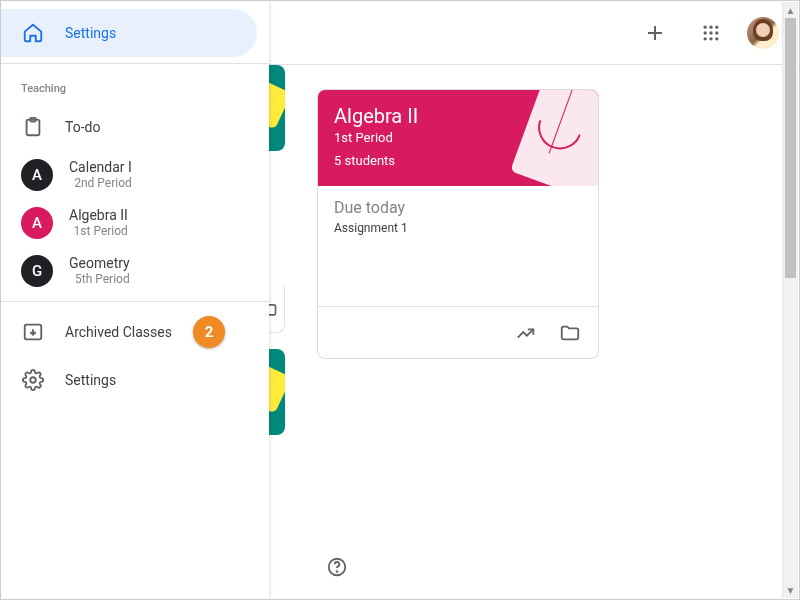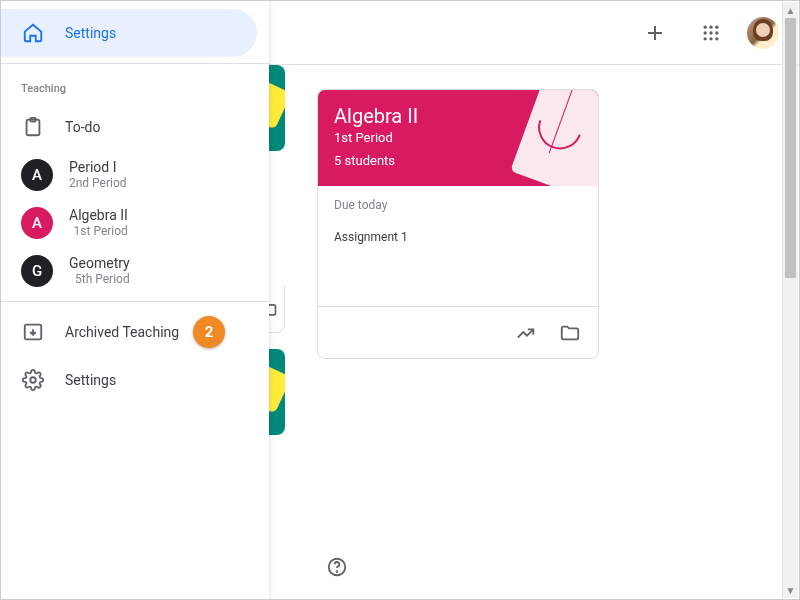--- a/index.html
+++ b/index.html
@@ -245,21 +245,21 @@
     background:#d81b60;
     left:30px;top:20px;
   }
   .card-title { font-size: 20px; font-weight: 400; margin-bottom: 2px; position:relative; z-index:1;}
   .card-sub { font-size: 13px; margin-bottom: 8px; position:relative; z-index:1;}
   .card-students { font-size: 13px; position:relative; z-index:1;}
   .card-body {
     padding: 12px 16px;
     min-height: 120px;
   }
-  .due-label { font-size: 12px; color: #80868b; margin-bottom: 18px; }
+  .due-label { font-size: 16px; color: #80868b; margin-bottom: 4px; }
   .assignment { font-size: 12px; color: #3c4043; }
   .card-footer {
     border-top: 1px solid #e0e0e0;
     height: 52px;
     display: flex;
     align-items: center;
     justify-content: flex-end;
     padding: 0 8px;
     gap: 4px;
   }
@@ -321,21 +321,21 @@
             <rect x="5" y="4" width="14" height="17" rx="2"></rect>
             <rect x="9" y="2" width="6" height="4" rx="1"></rect>
           </svg>
       </span>
       <span>To-do</span>
     </div>
 
     <div class="class-item">
       <div class="class-avatar" style="background:#202124">A</div>
       <div class="class-text">
-        <span class="class-name">Period I</span>
+        <span class="class-name">Calendar I</span>
         <span class="class-sub">2nd Period</span>
       </div>
     </div>
     <div class="class-item">
       <div class="class-avatar" style="background:#d81b60">A</div>
       <div class="class-text">
         <span class="class-name">Algebra II</span>
         <span class="class-sub">1st Period</span>
       </div>
     </div>
@@ -349,21 +349,21 @@
 
     <hr class="divider">
 
     <div class="nav-item">
       <span class="icon">
         <svg width="22" height="22" viewBox="0 0 24 24" fill="none" stroke="currentColor" stroke-width="2">
             <rect x="3" y="4" width="18" height="16" rx="2"></rect>
             <path d="M12 9v6m-3-3l3 3 3-3"></path>
           </svg>
       </span>
-      <span>Archived Teaching</span>
+      <span>Archived Classes</span>
       <span class="badge">2</span>
     </div>
 
     <div class="nav-item">
       <span class="icon">
         <svg width="22" height="22" viewBox="0 0 24 24" fill="none" stroke="currentColor" stroke-width="2">
             <circle cx="12" cy="12" r="3"></circle>
             <path d="M19.4 15a1.7 1.7 0 0 0 .34 1.87l.06.06a2 2 0 1 1-2.83 2.83l-.06-.06a1.7 1.7 0 0 0-1.87-.34 1.7 1.7 0 0 0-1 1.56V21a2 2 0 0 1-4 0v-.09a1.7 1.7 0 0 0-1-1.56 1.7 1.7 0 0 0-1.87.34l-.06.06a2 2 0 1 1-2.83-2.83l.06-.06A1.7 1.7 0 0 0 4.6 15a1.7 1.7 0 0 0-1.56-1H3a2 2 0 0 1 0-4h.09A1.7 1.7 0 0 0 4.65 9a1.7 1.7 0 0 0-.34-1.87l-.06-.06a2 2 0 1 1 2.83-2.83l.06.06A1.7 1.7 0 0 0 9 4.6a1.7 1.7 0 0 0 1-1.56V3a2 2 0 0 1 4 0v.09c0 .67.4 1.27 1 1.51a1.7 1.7 0 0 0 1.87-.34l.06-.06a2 2 0 1 1 2.83 2.83l-.06.06A1.7 1.7 0 0 0 19.4 9c.24.6.84 1 1.51 1H21a2 2 0 0 1 0 4h-.09a1.7 1.7 0 0 0-1.51 1z"></path>
           </svg>
       </span>

